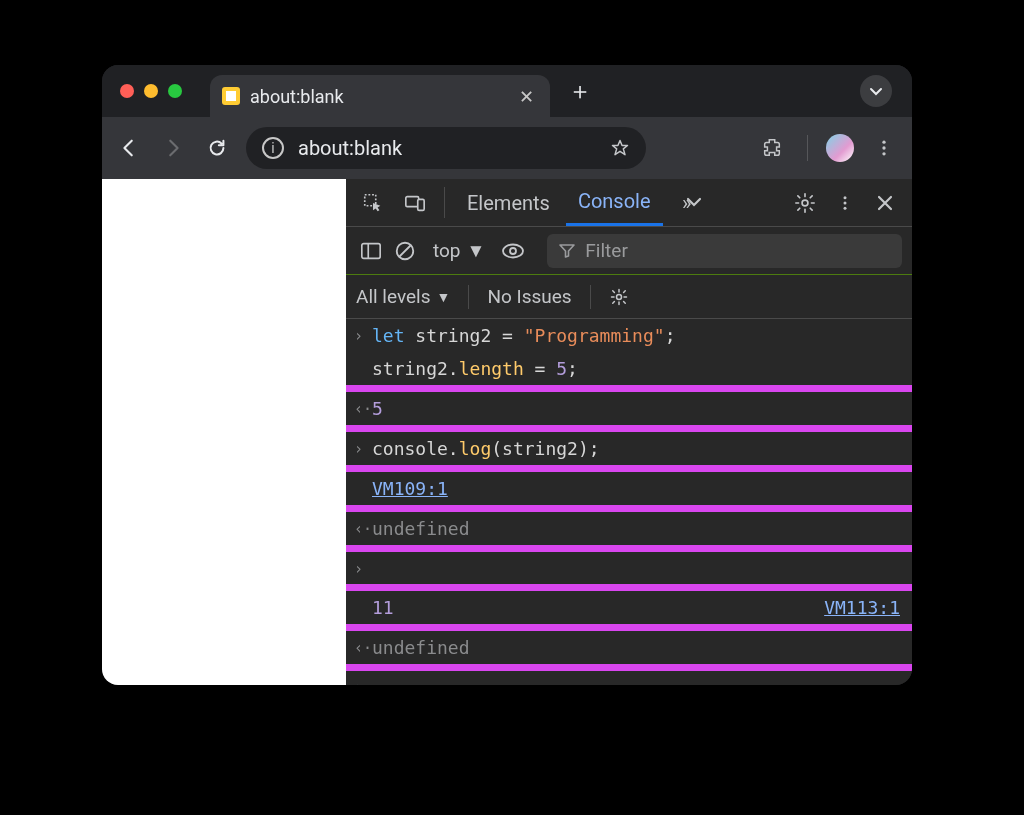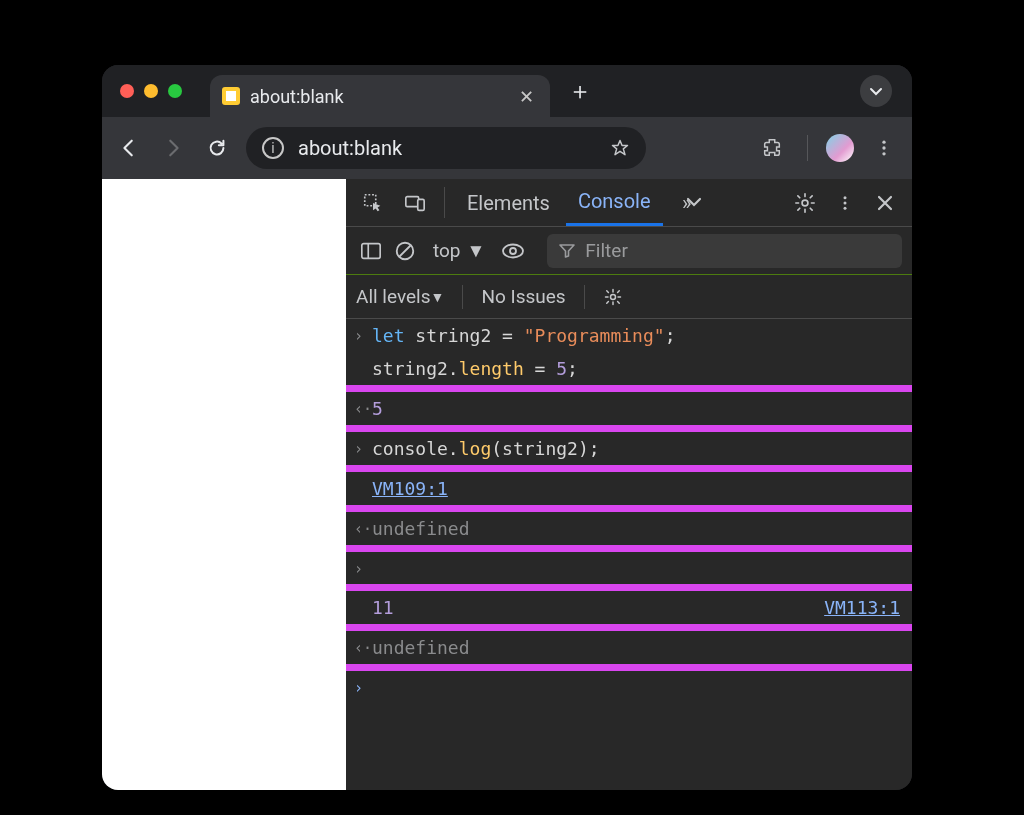--- a/index.html
+++ b/index.html
@@ -8,21 +8,21 @@
     width: 1024px;
     height: 815px;
     font-family: -apple-system, "Segoe UI", Roboto, sans-serif;
     overflow: hidden;
   }
   .window {
     position: absolute;
     left: 102px;
     top: 65px;
     width: 810px;
-    height: 725px;
+    height: 620px;
     background: #202124;
     border-radius: 16px;
     box-shadow: 0 20px 60px rgba(0,0,0,0.7);
     overflow: hidden;
     display: flex;
     flex-direction: column;
   }
   
   .titlebar {
     height: 52px;
@@ -169,21 +169,21 @@
     color:#9a9b9d;
     margin-left:6px;
   }
   .con-subbar{
     height:44px;
     display:flex;align-items:center;gap:14px;
     padding:0 10px;
     border-bottom:1px solid #4a4a4a;
     color:#c4c6c9;font-size:19px;
   }
-  .con-subbar .link{cursor:pointer; display:flex;align-items:center;}
+  .con-subbar .link{cursor:pointer; display:flex;align-items:center;gap:6px;}
   .con-subbar .sepv{ width:1px;height:24px;background:#4a4a4a; margin:0 4px;}
   
   .console-body{
     flex:1; overflow:hidden;
     font-family: ui-monospace, "SF Mono", Menlo, Consolas, monospace;
     font-size:18px;
   }
   .row{
     display:flex; align-items:flex-start;
     padding:6px 8px;

